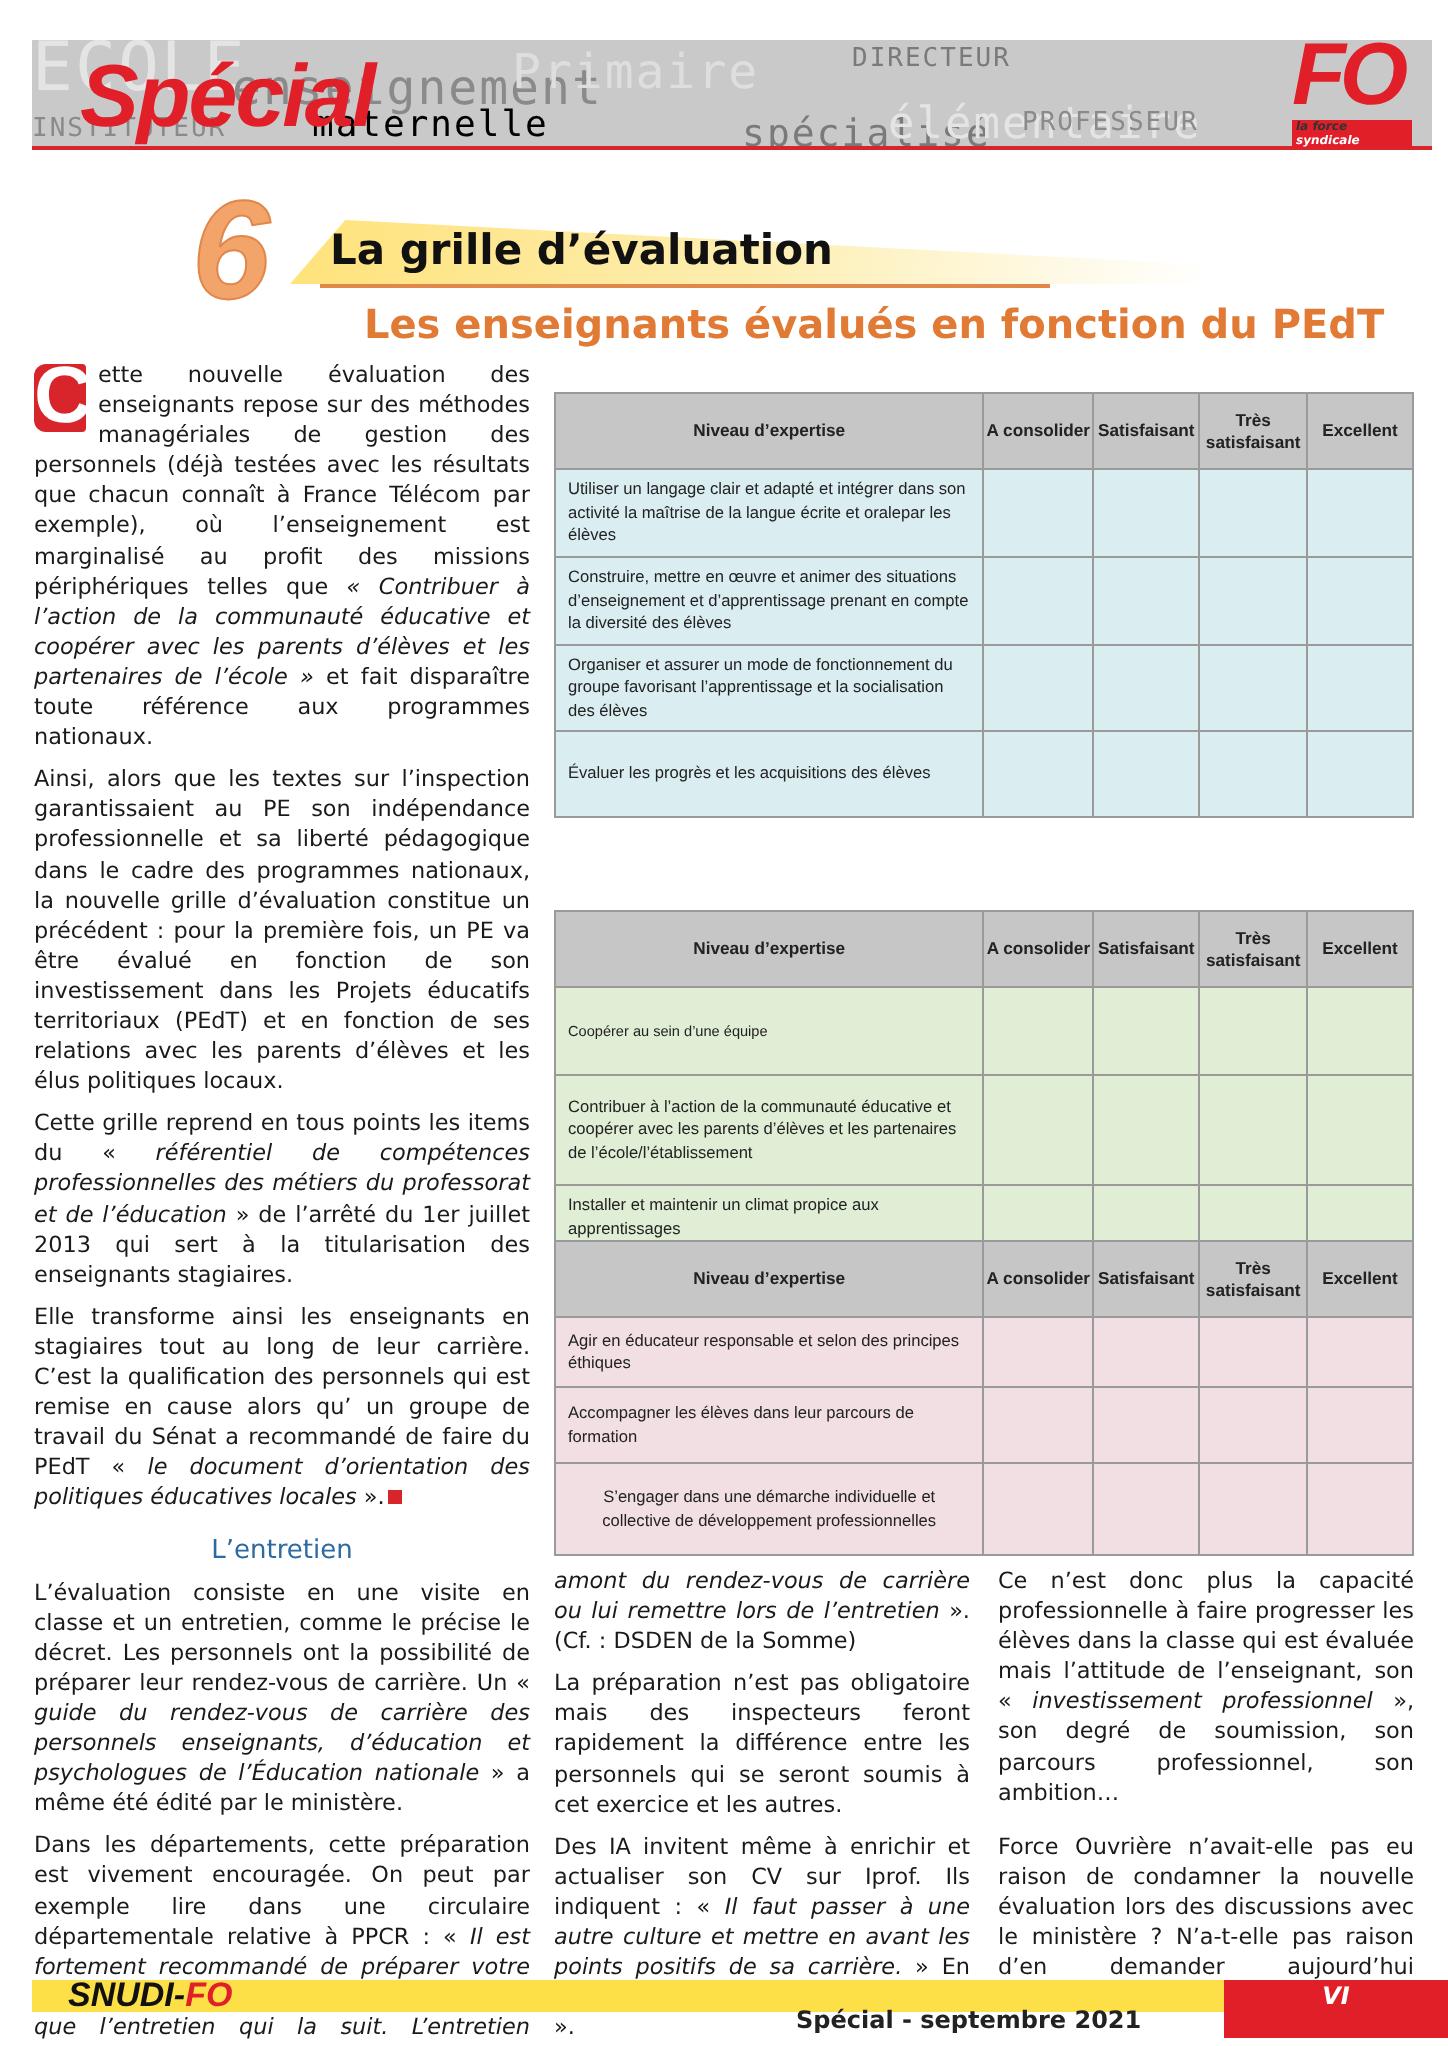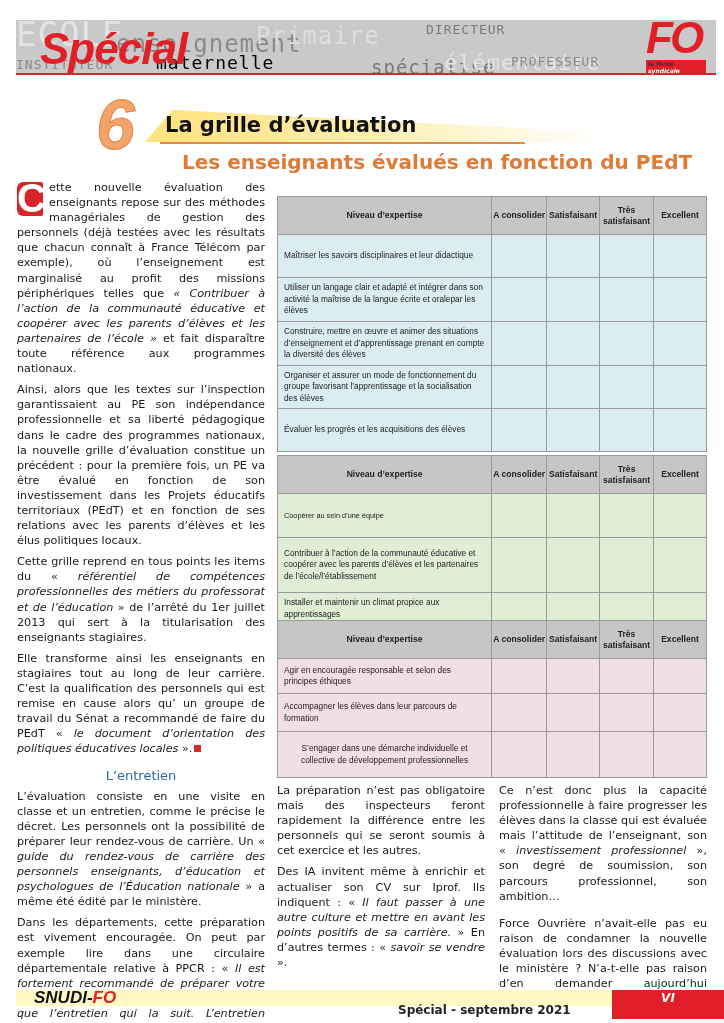--- a/index.html
+++ b/index.html
@@ -52,21 +52,21 @@
   .t-pink td { background: #f2dfe4; }
   .small-cell { font-size: 7.3px; }
 
   
   .col-mid { position: absolute; left: 277px; top: 783px; width: 208px; font-size: 11.2px; line-height: 15.1px; text-align: justify; }
   .col-mid p { margin-bottom: 6px; }
   .col-right { position: absolute; left: 499px; top: 783px; width: 208px; font-size: 11.2px; line-height: 15.1px; text-align: justify; }
   .col-right p { margin-bottom: 12px; }
 
   
-  .footer { position: absolute; left: 16px; top: 990px; width: 700px; height: 16px; background: #fef9c3; }
+  .footer { position: absolute; left: 16px; top: 990px; width: 700px; height: 16px; background: #fde047; }
   .footer-brand { position: absolute; left: 18px; top: -2px; font-family: "Liberation Sans", sans-serif; font-weight: bold; font-style: italic; font-size: 17px; color: #111; line-height: 20px; }
   .footer-brand .fo { color: #e11f28; }
   .footer-issue { position: absolute; left: 382px; top: 1px; font-family: "DejaVu Sans", sans-serif; font-weight: bold; font-size: 12px; color: #222; margin-top: 12px; }
   .footer-page { position: absolute; left: 596px; top: 0; width: 112px; height: 29px; background: #e11f28; color: #fff; font-family: "DejaVu Sans", sans-serif; font-weight: bold; font-style: italic; font-size: 12px; text-align: center; line-height: 16px; }
 </style>
 </head>
 <body>
 
 <div class="banner">
   <span class="bg-word w1">ÉCOLE</span>
@@ -103,27 +103,20 @@
 
 <table class="grid t-blue" style="top:196px;">
   <tbody>
       <tr>
     <th class="c0">Niveau d’expertise</th>
     <th class="c1">A consolider</th>
     <th class="c2">Satisfaisant</th>
     <th class="c3">Très satisfaisant</th>
     <th class="c4">Excellent</th>
   </tr>
-  <tr style="height:43px;">
-        <td>Maîtriser les savoirs disciplinaires et leur didactique</td>
-        <td></td>
-        <td></td>
-        <td></td>
-        <td></td>
-      </tr>
   <tr style="height:44px;">
         <td>Utiliser un langage clair et adapté et intégrer dans son activité la maîtrise de la langue écrite et oralepar les élèves</td>
         <td></td>
         <td></td>
         <td></td>
         <td></td>
       </tr>
   <tr style="height:43px;">
         <td>Construire, mettre en œuvre et animer des situations d’enseignement et d’apprentissage prenant en compte la diversité des élèves</td>
         <td></td>
@@ -184,21 +177,21 @@
 <table class="grid t-pink" style="top:620px;">
   <tbody>
       <tr>
     <th class="c0">Niveau d’expertise</th>
     <th class="c1">A consolider</th>
     <th class="c2">Satisfaisant</th>
     <th class="c3">Très satisfaisant</th>
     <th class="c4">Excellent</th>
   </tr>
   <tr style="height:35px;">
-        <td>Agir en encouragée responsable et selon des principes éthiques</td>
+        <td>Agir en éducateur responsable et selon des principes éthiques</td>
         <td></td>
         <td></td>
         <td></td>
         <td></td>
       </tr>
   <tr style="height:38px;">
         <td>Accompagner les élèves dans leur parcours de formation</td>
         <td></td>
         <td></td>
         <td></td>
@@ -208,20 +201,21 @@
         <td>S’engager dans une démarche individuelle et collective de développement professionnelles</td>
         <td></td>
         <td></td>
         <td></td>
         <td></td>
       </tr>
 </tbody>
   </table>
 
 <div class="col-mid">
+  <p><em>amont du rendez-vous de carrière ou lui remettre lors de l’entretien</em><span> ». (Cf. : DSDEN de la Somme)</span></p>
   <p>La préparation n’est pas obligatoire mais des inspecteurs feront rapidement la différence entre les personnels qui se seront soumis à cet exercice et les autres.</p>
   <p><span>Des IA invitent même à enrichir et actualiser son CV sur Iprof. Ils indiquent : « </span><em>Il faut passer à une autre culture et mettre en avant les points positifs de sa carrière.</em><span> » En d’autres termes : « </span><em>savoir se vendre</em><span> ».</span></p>
 </div>
 
 <div class="col-right">
   <p><span>Ce n’est donc plus la capacité professionnelle à faire progresser les élèves dans la classe qui est évaluée mais l’attitude de l’enseignant, son « </span><em>investissement professionnel</em><span> », son degré de soumission, son parcours professionnel, son ambition…</span></p>
   <p><span>Force Ouvrière n’avait-elle pas eu raison de condamner la nouvelle évaluation lors des discussions avec le ministère ? N’a-t-elle pas raison d’en demander aujourd’hui l’abandon ?</span><span class="end-mark"></span></p>
 </div>
 
 <div class="footer">

